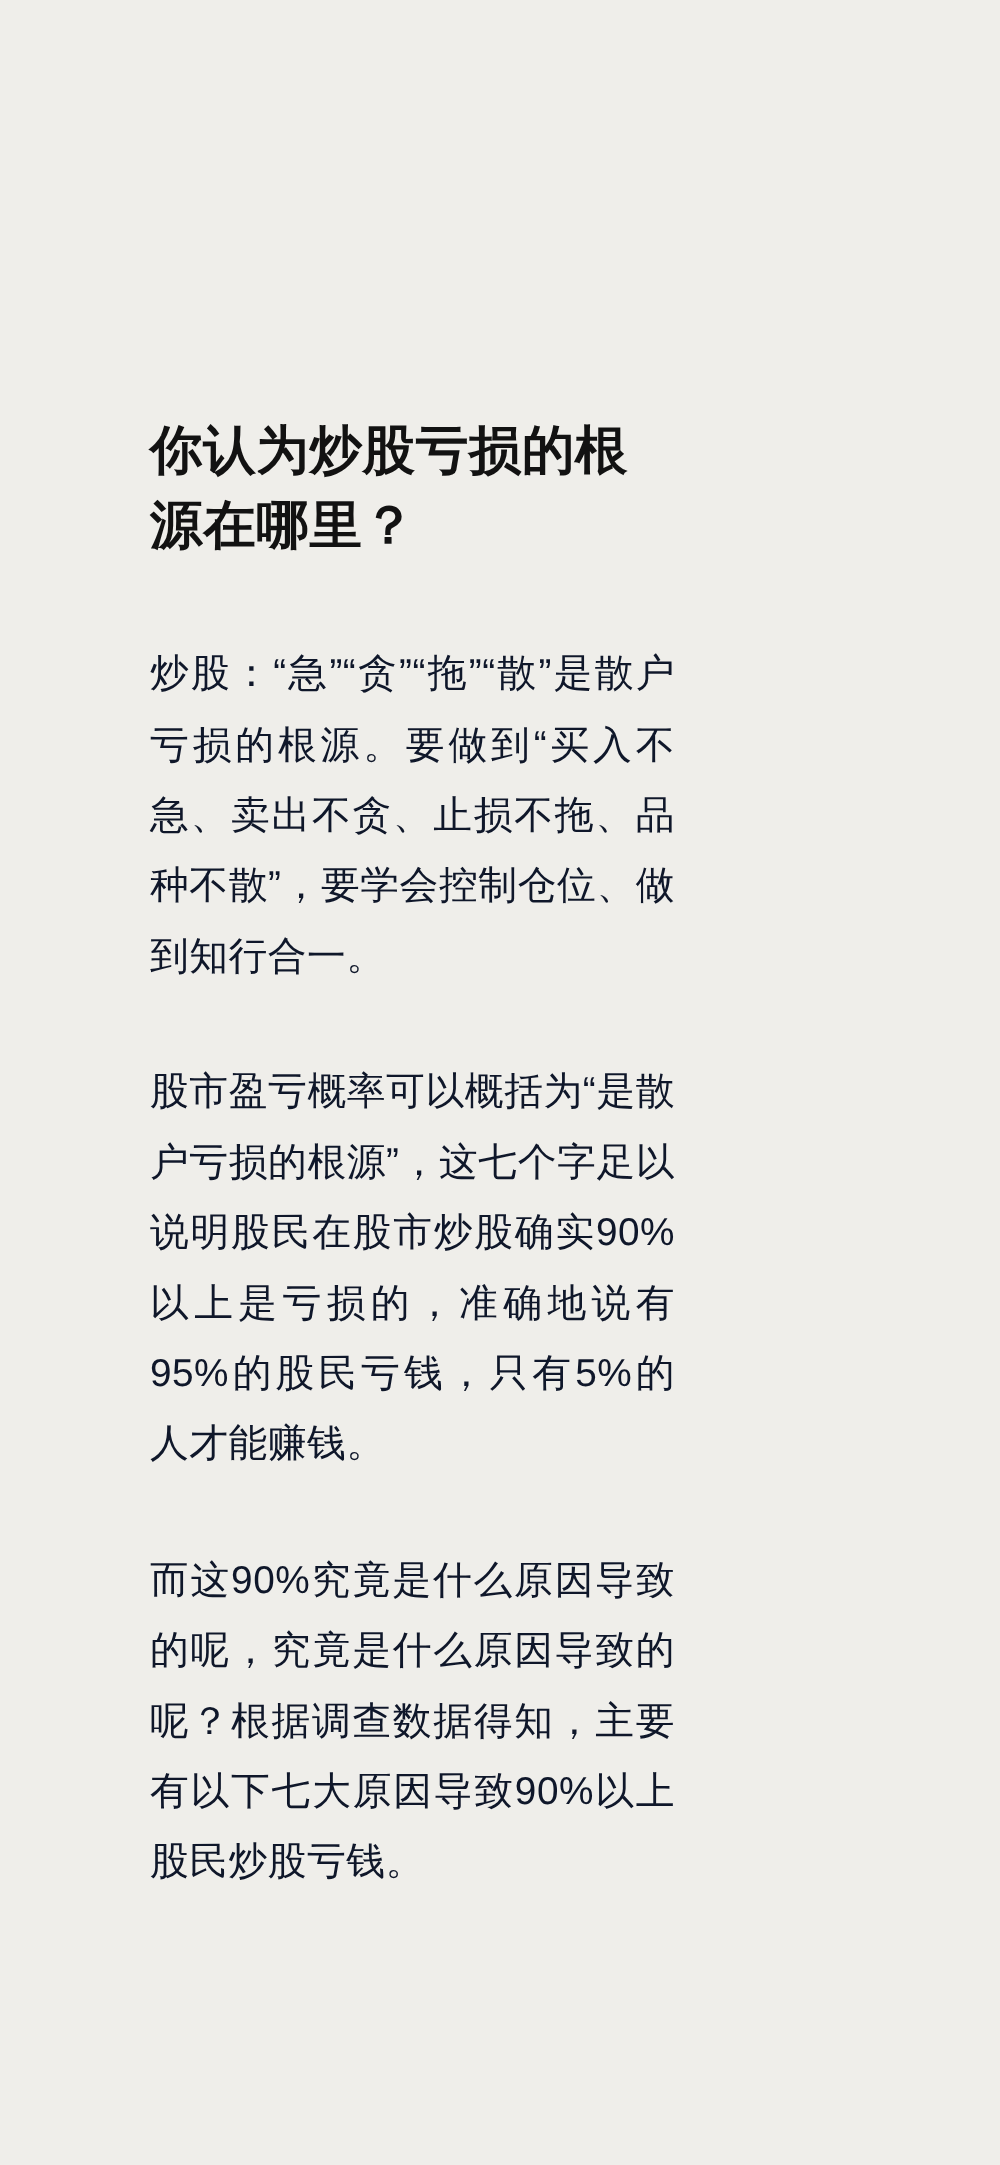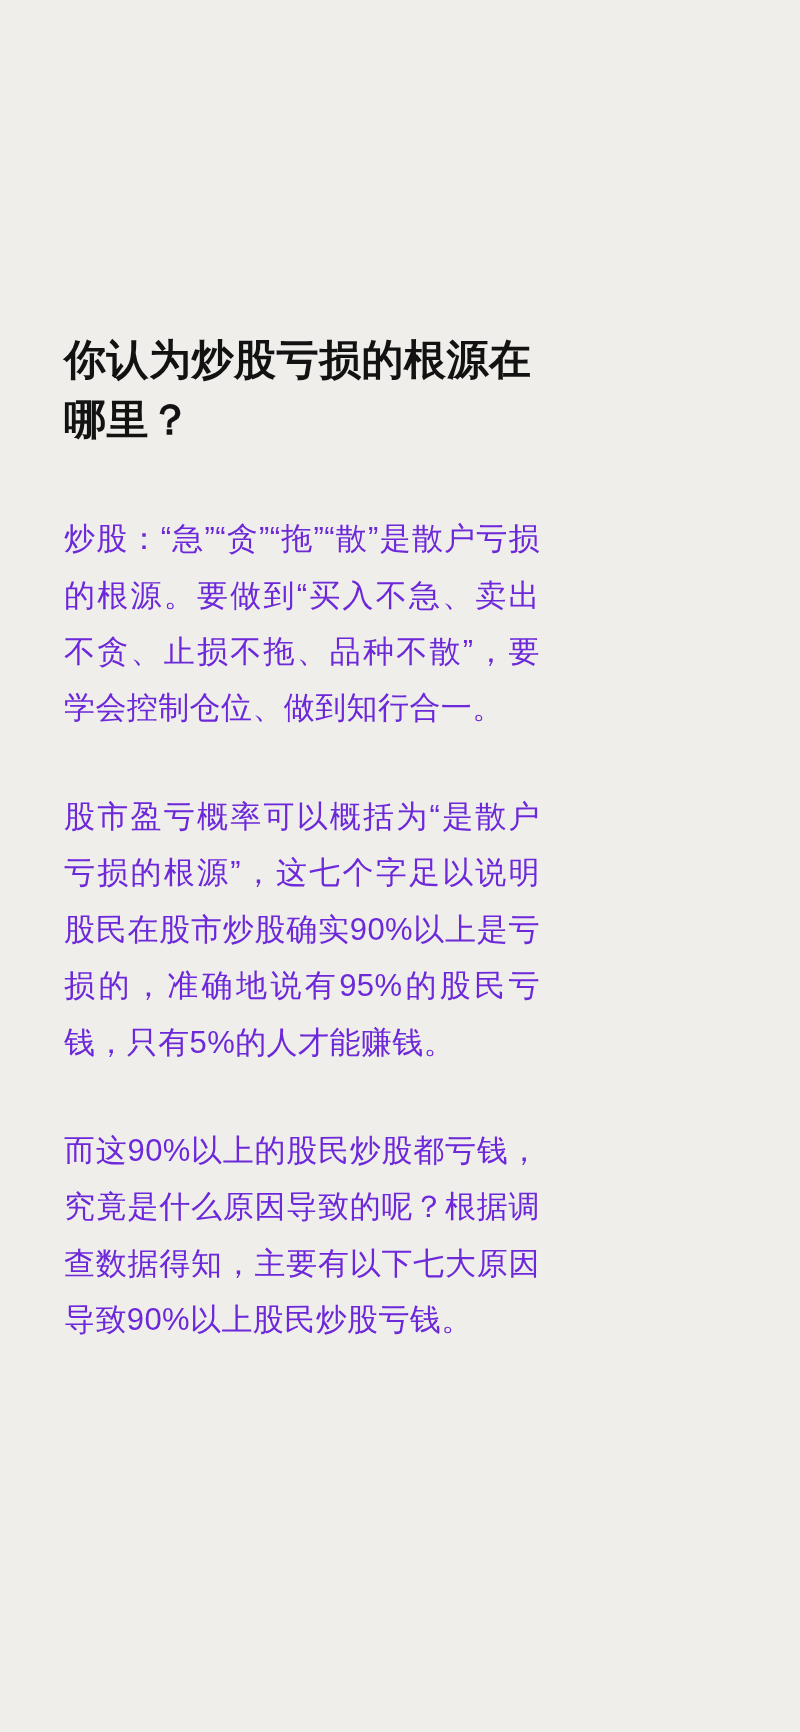--- a/index.html
+++ b/index.html
@@ -11,49 +11,49 @@
     height: 1732px;
     background: #efeeea;
     font-family: "Liberation Sans", "DejaVu Sans", sans-serif;
     color: #1a1a1a;
     overflow: hidden;
   }
   .page {
     box-sizing: border-box;
     width: 640px;
     height: 1732px;
-    padding: 330px 100px 0 64px;
+    padding: 330px 100px 0 120px;
     background: #efeeea;
   }
   .article-title {
     font-size: 42px;
     line-height: 1.42;
     font-weight: 700;
     letter-spacing: 0.5px;
     margin: 0 0 62px 0;
     color: #121212;
   }
   .paragraph {
     font-size: 31px;
     line-height: 1.82;
     letter-spacing: 0.4px;
     margin: 0 0 52px 0;
-    color: #6d28d9;
+    color: #0f172a;
     font-weight: 400;
     text-align: justify;
     text-justify: inter-ideograph;
   }
   .paragraph:last-child {
     margin-bottom: 0;
   }
 </style>
 </head>
 <body>
 
 <div class="page">
   <h1 class="article-title">你认为炒股亏损的根源在哪里？</h1>
 
   <p class="paragraph">炒股：“急”“贪”“拖”“散”是散户亏损的根源。要做到“买入不急、卖出不贪、止损不拖、品种不散”，要学会控制仓位、做到知行合一。</p>
 
   <p class="paragraph">股市盈亏概率可以概括为“是散户亏损的根源”，这七个字足以说明股民在股市炒股确实90%以上是亏损的，准确地说有95%的股民亏钱，只有5%的人才能赚钱。</p>
 
-  <p class="paragraph">而这90%以上的股民炒股都亏钱，究竟是什么原因导致的呢？根据调查数据得知，主要有以下七大原因导致90%以上股民炒股亏钱。</p>
+  <p class="paragraph">而这90%究竟是什么原因导致的呢，究竟是什么原因导致的呢？根据调查数据得知，主要有以下七大原因导致90%以上股民炒股亏钱。</p>
 </div>
 
 </body></html>

